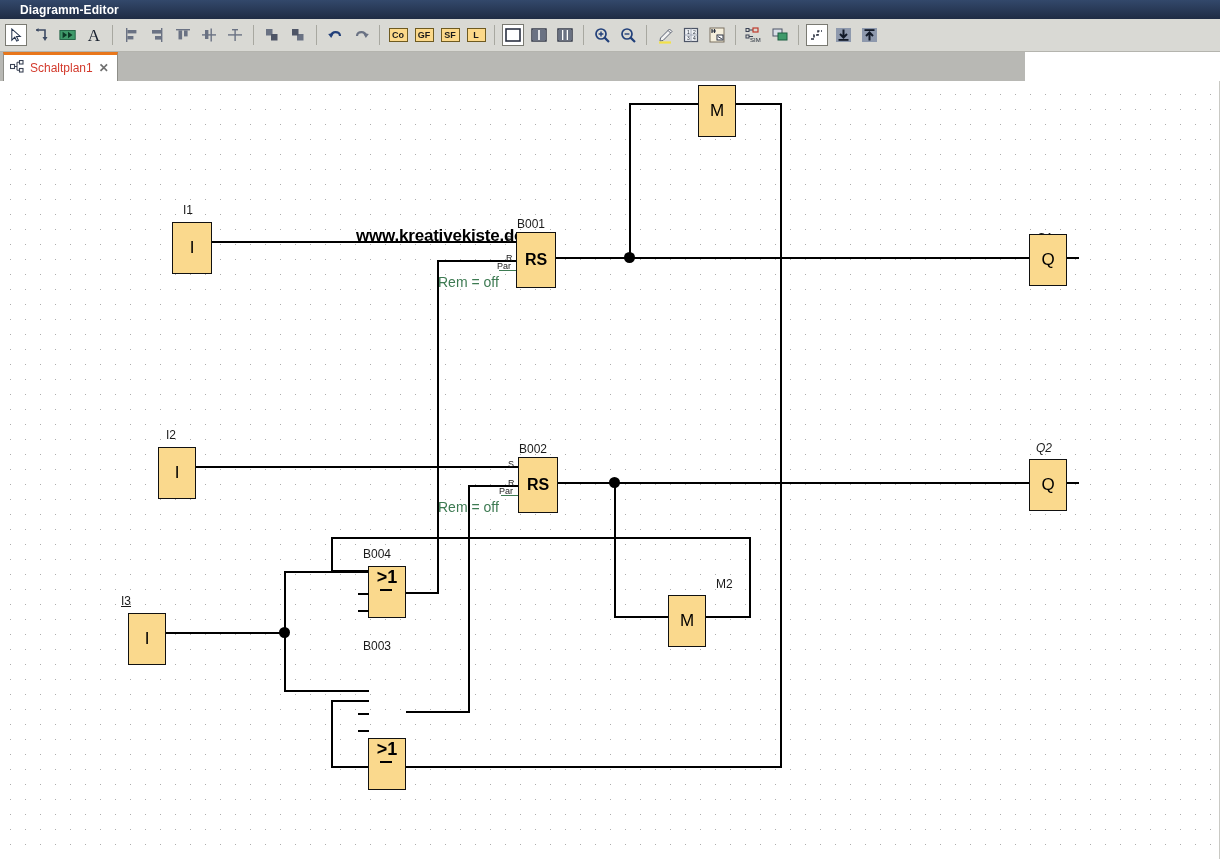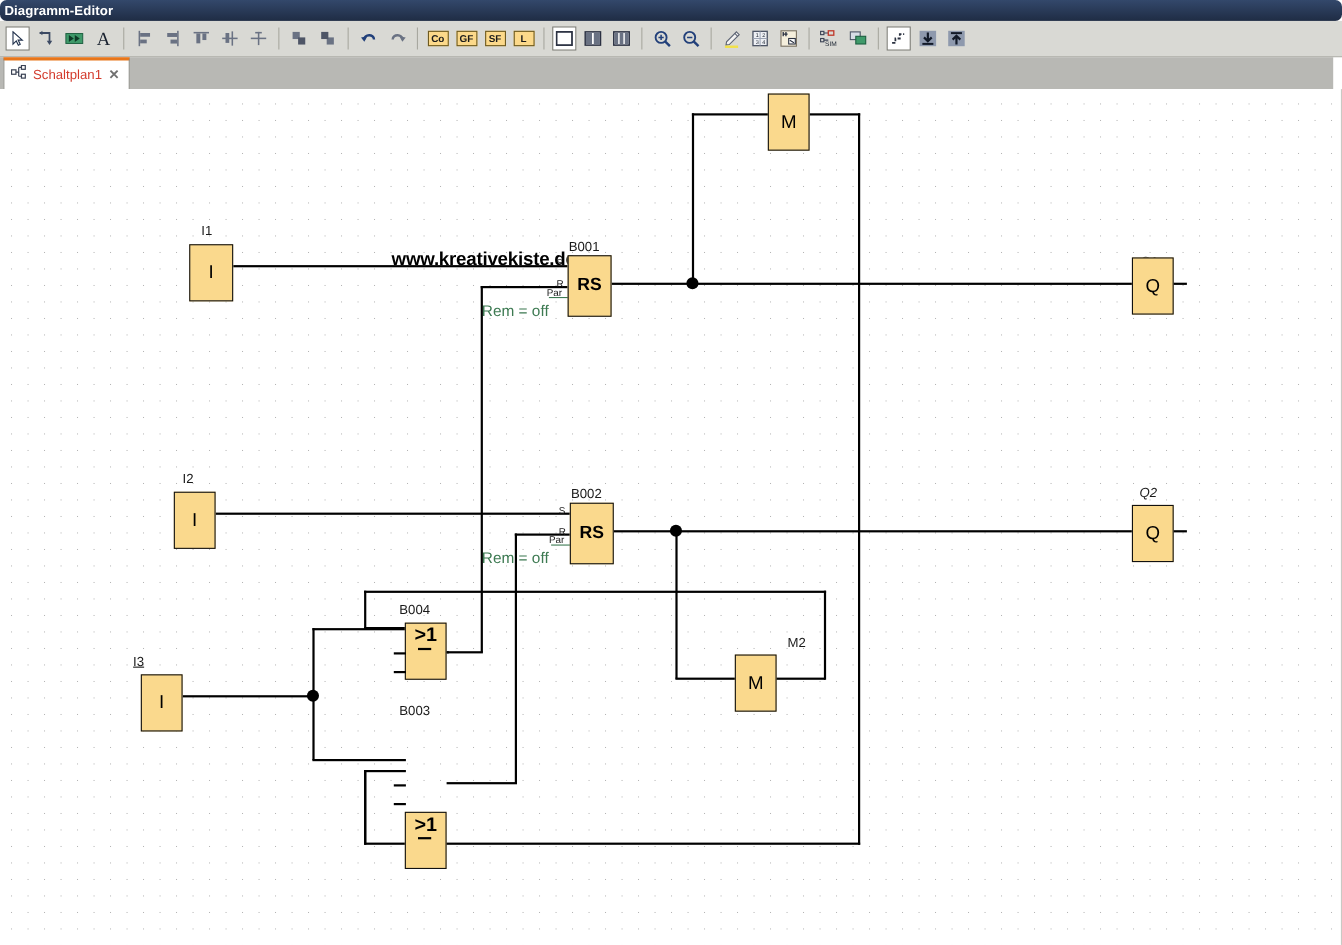--- a/index.html
+++ b/index.html
@@ -25,24 +25,23 @@
     left: 0; top: 0;
     width: 1220px;
     height: 19px;
     background: #2b3a56;
     background: linear-gradient(to bottom, #33486b 0%, #1f2c44 100%);
     color: #ffffff;
     font-size: 12px;
     font-weight: bold;
     display: flex;
     align-items: center;
-    padding-left: 4px;
+    padding-left: 20px;
     box-sizing: border-box;
     letter-spacing: 0.1px;
-    border-radius: 6px;
   }
 
   
   .toolbar {
     position: absolute;
     left: 0; top: 19px;
     width: 1220px;
     height: 33px;
     background: #d9d9d4;
     border-bottom: 1px solid #b4b4ae;
@@ -83,21 +82,21 @@
     line-height: 12px;
     min-width: 13px;
     text-align: center;
     display: inline-block;
   }
 
   
   .tabstrip {
     position: absolute;
     left: 0; top: 52px;
-    width: 1212px;
+    width: 1025px;
     height: 29px;
     background: #b8b8b4;
     box-sizing: border-box;
   }
   .tab {
     position: absolute;
     left: 3px; top: 0px;
     height: 29px;
     background: #ffffff;
     border-top: 3px solid #e8761b;

